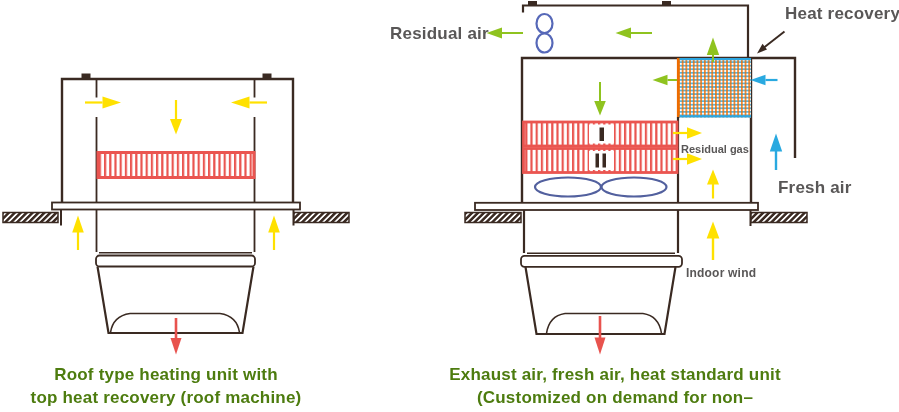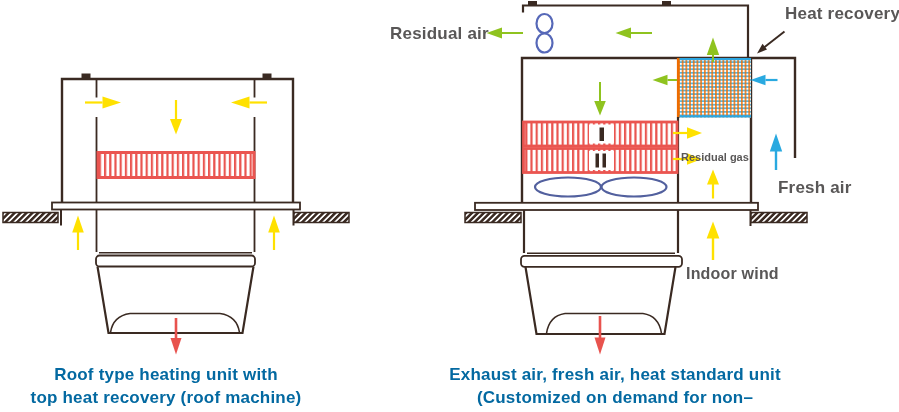--- a/index.html
+++ b/index.html
@@ -1,23 +1,23 @@
 <!DOCTYPE html>
 <html><head>
 <meta charset="utf-8">
 <style>
   html,body{margin:0;padding:0;background:#ffffff;}
   .stage{position:relative;width:899px;height:412px;background:#ffffff;overflow:hidden;
          font-family:"Liberation Sans",sans-serif;}
   .stage svg{position:absolute;left:0;top:0;}
   .lbl{position:absolute;color:#595757;font-weight:600;font-size:17px;line-height:19px;
        letter-spacing:.2px;white-space:nowrap;}
-  .lbl.small{font-size:11px;line-height:12px;letter-spacing:0;margin-top:8px;}
-  .lbl.mid{font-size:16px;text-align:right;}
-  .caption{position:absolute;color:#0369a1;font-weight:600;font-size:17px;line-height:23px;
+  .lbl.small{font-size:11px;line-height:12px;letter-spacing:0;}
+  .lbl.mid{font-size:12px;text-align:right;}
+  .caption{position:absolute;color:#4d7c0f;font-weight:600;font-size:17px;line-height:23px;
            letter-spacing:.2px;text-align:center;}
 </style>
 </head>
 <body>
 
 <div class="stage">
 
 <svg width="899" height="412" viewBox="0 0 899 412">
   <defs>
     <pattern id="coilHatch" width="5.2" height="8" patternUnits="userSpaceOnUse">

